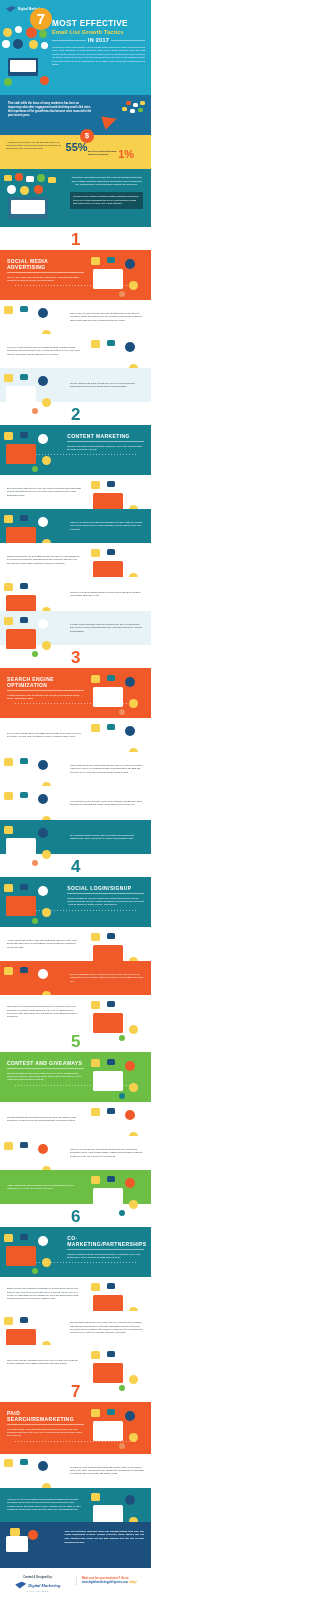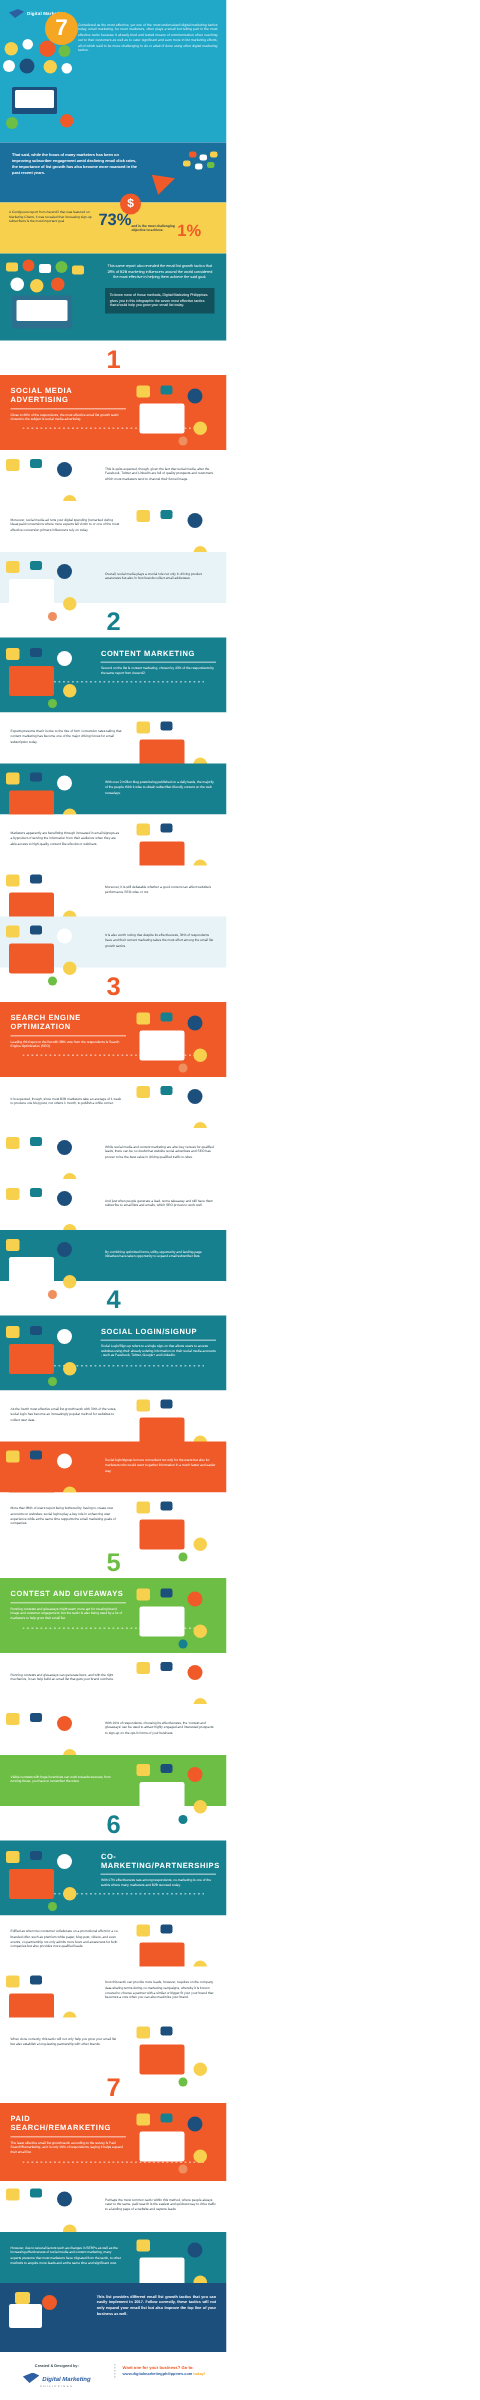--- a/index.html
+++ b/index.html
@@ -230,39 +230,48 @@
       <div class="sh circ av" style="left:11px;top:13px;width:10px;height:10px;background:#1d4f7c;"></div>
       <div class="sh circ av" style="left:27px;top:14px;width:9px;height:9px;background:#f7d14e;"></div>
       <div class="sh circ av" style="left:39px;top:16px;width:7px;height:7px;background:#ffffff;"></div>
       <div class="hand-laptop"></div>
       <div class="sh circ av" style="left:2px;top:52px;width:8px;height:8px;background:#6cbe45;"></div>
       <div class="sh circ av" style="left:38px;top:50px;width:9px;height:9px;background:#f05a28;"></div>
     </div>
 
     <div class="big-seven">7</div>
 
+    <div class="title-wrap">
+      <div class="t-main">MOST EFFECTIVE</div>
+      <div class="t-sub">Email List Growth Tactics</div>
+      <div class="t-year-row">
+        <span class="t-dash"></span>
+        <span class="t-year">IN 2017</span>
+        <span class="t-dash"></span>
+      </div>
+    </div>
     <div class="header-copy">Considered as the most effective, yet one of the most undervalued digital marketing tactics today, email marketing, for most marketers, often plays a small but telling part in the most effective tactic because it already tried and tested means of communication when reaching out to their customers as well as to cater significant and earn more in list marketing efforts, all of which said to be more challenging to do or attain if done using other digital marketing tactics.</div>
   </div>
 
   <div class="intro-strip">
     <p>That said, while the focus of many marketers has been on improving subscriber engagement amid declining email click rates, the importance of list growth has also become more nuanced in the past recent years.</p>
     <div class="megaphone">
       <div class="cone"></div>
       <div class="sh rnd bubble-dot" style="right:2px;top:0px;width:5px;height:4px;background:#f7d14e;"></div>
       <div class="sh rnd bubble-dot" style="right:9px;top:2px;width:5px;height:4px;background:#ffffff;"></div>
       <div class="sh rnd bubble-dot" style="right:16px;top:0px;width:5px;height:4px;background:#f05a28;"></div>
       <div class="sh rnd bubble-dot" style="right:4px;top:7px;width:5px;height:4px;background:#6cbe45;"></div>
       <div class="sh rnd bubble-dot" style="right:12px;top:8px;width:5px;height:4px;background:#ffffff;"></div>
       <div class="sh rnd bubble-dot" style="right:20px;top:6px;width:5px;height:4px;background:#f7d14e;"></div>
     </div>
   </div>
 
   <div class="stat-strip">
     <div class="stat-text-l">A Contiguous report from Ascend2 that was featured on Marketing Charts, it was revealed that increasing sign-up subscribers is the most important goal</div>
-    <div class="stat-num-l">73%</div>
+    <div class="stat-num-l">55%</div>
     <div class="coin">$</div>
     <div class="stat-text-r">and is the most challenging objective to achieve.</div>
     <div class="stat-num-r">1%</div>
   </div>
 
   <div class="leadin">
     <div class="leadin-art">
       <div class="sh rnd" style="left:2px;top:2px;width:8px;height:6px;background:#f7d14e;"></div>
       <div class="sh circ" style="left:13px;top:0px;width:8px;height:8px;background:#f05a28;"></div>
       <div class="sh rnd" style="left:24px;top:3px;width:8px;height:6px;background:#ffffff;"></div>

